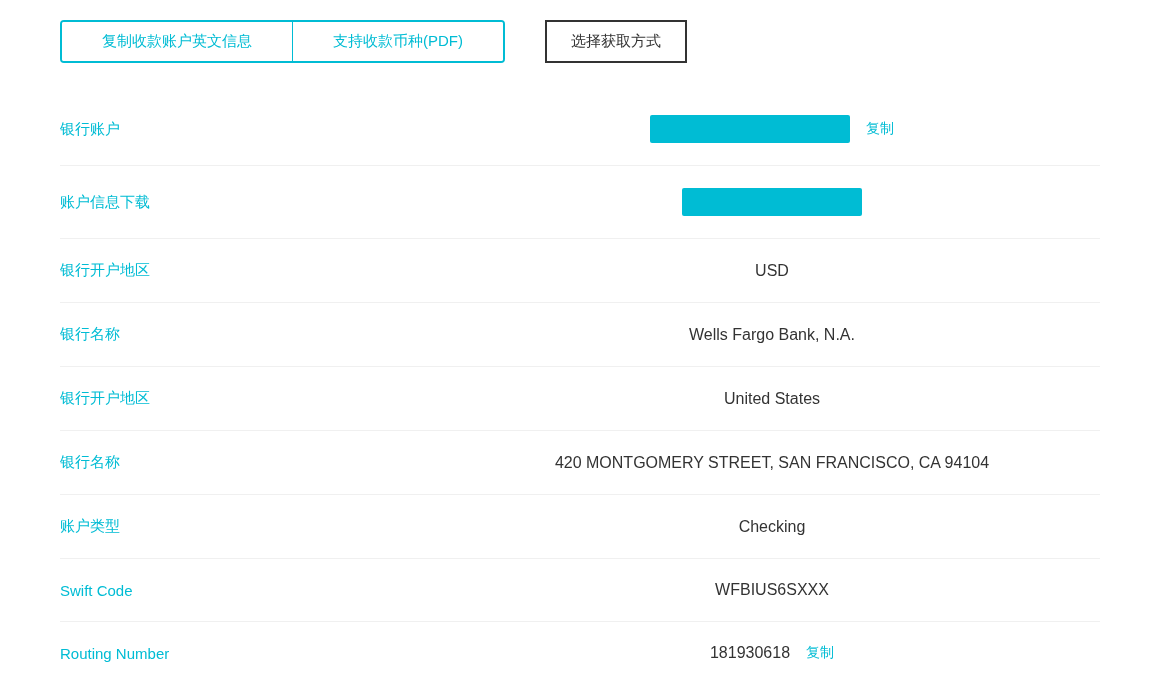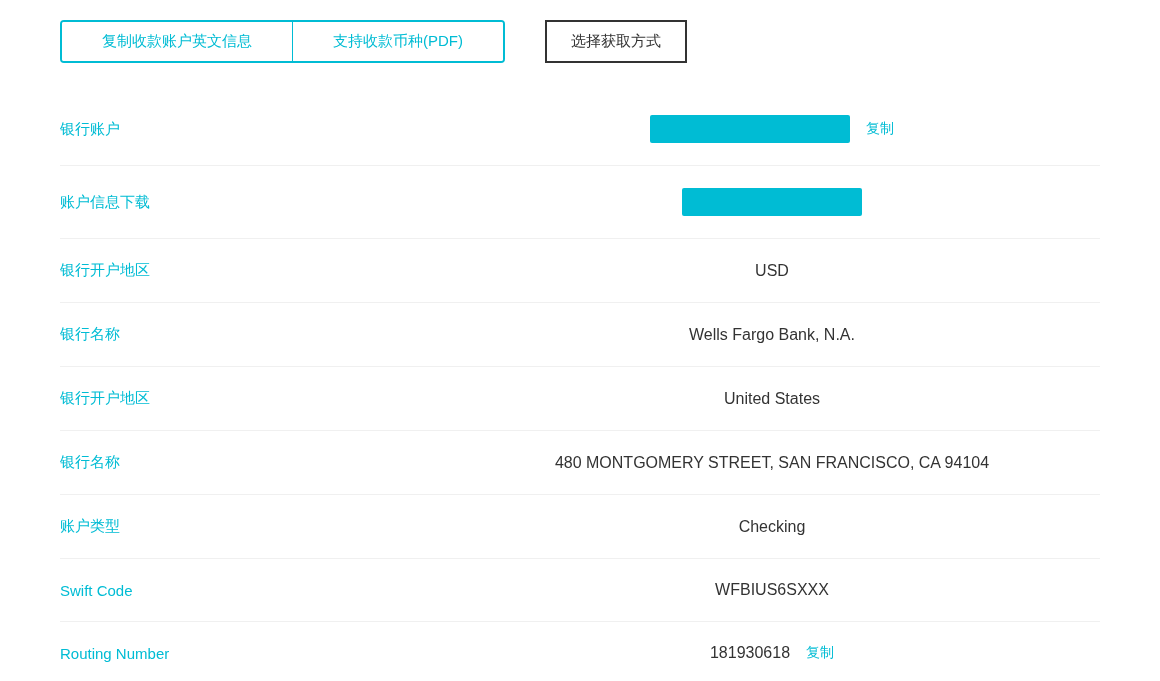--- a/index.html
+++ b/index.html
@@ -173,21 +173,21 @@
       <div class="info-value">
         <span>United States</span>
       </div>
     </div>
 
     <div class="info-row">
       <div class="info-label">
         <span>银行名称</span>
       </div>
       <div class="info-value">
-        <span>480 MONTGOMERY STREET, SAN FRANCISCO, CA 94104</span>
+        <span>420 MONTGOMERY STREET, SAN FRANCISCO, CA 94104</span>
       </div>
     </div>
 
     <div class="info-row">
       <div class="info-label">
         <span>账户类型</span>
       </div>
       <div class="info-value">
         <span>Checking</span>
       </div>

